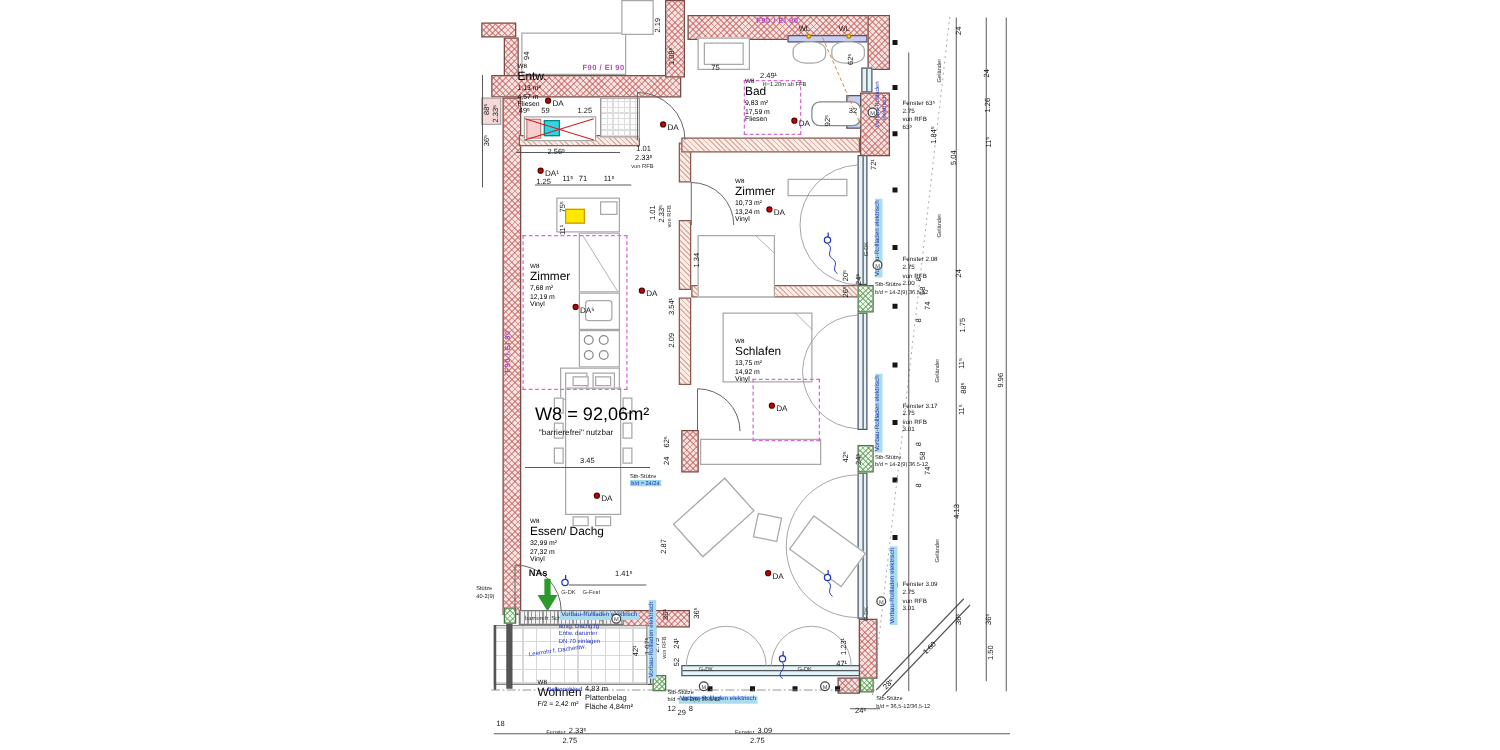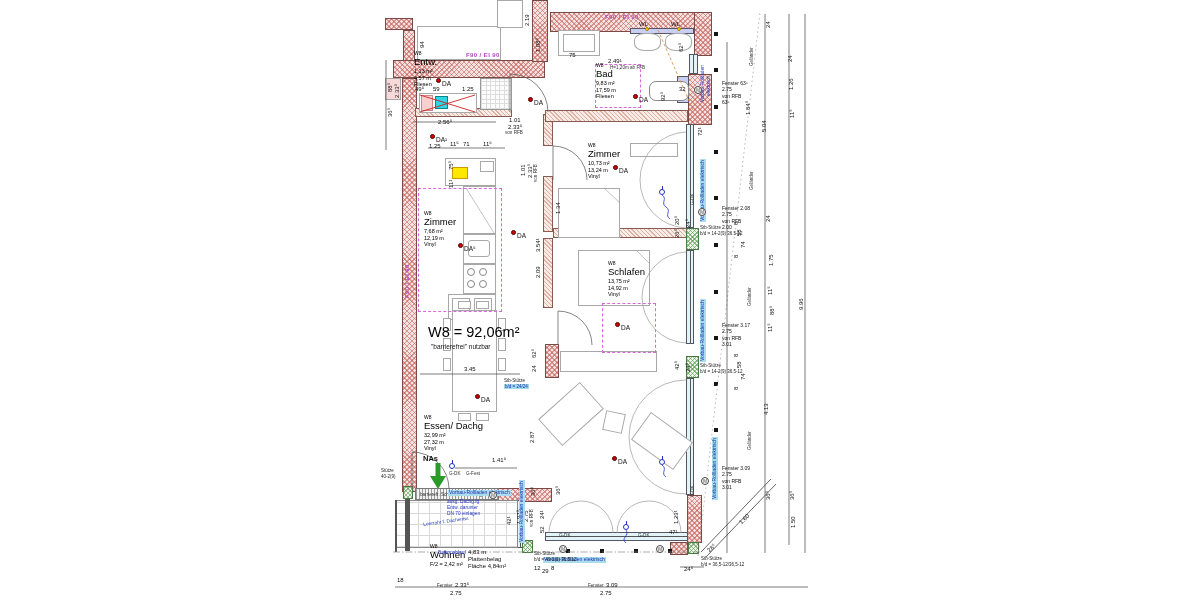--- a/index.html
+++ b/index.html
@@ -220,21 +220,21 @@
         <div class="r-stat" data-field="len">13,24 m</div>
         <div class="r-stat" data-field="floor">Vinyl</div>
       </div>
       <div class="room" style="left: 424px; top: 210px;">
         <div class="r-tag" data-field="tag">W8</div>
         <div class="r-name" data-field="name">Zimmer</div>
         <div class="r-stat" data-field="area">7,68 m²</div>
         <div class="r-stat" data-field="len">12,19 m</div>
         <div class="r-stat" data-field="floor">Vinyl</div>
       </div>
-      <div class="room" style="left: 588px; top: 260px; margin-left: 20px;">
+      <div class="room" style="left: 588px; top: 270px;">
         <div class="r-tag" data-field="tag">W8</div>
         <div class="r-name" data-field="name">Schlafen</div>
         <div class="r-stat" data-field="area">13,75 m²</div>
         <div class="r-stat" data-field="len">14,92 m</div>
         <div class="r-stat" data-field="floor">Vinyl</div>
       </div>
       <div class="room" style="left: 424px; top: 414px;">
         <div class="r-tag" data-field="tag">W8</div>
         <div class="r-name" data-field="name">Essen/ Dachg</div>
         <div class="r-stat" data-field="area">32,99 m²</div>

